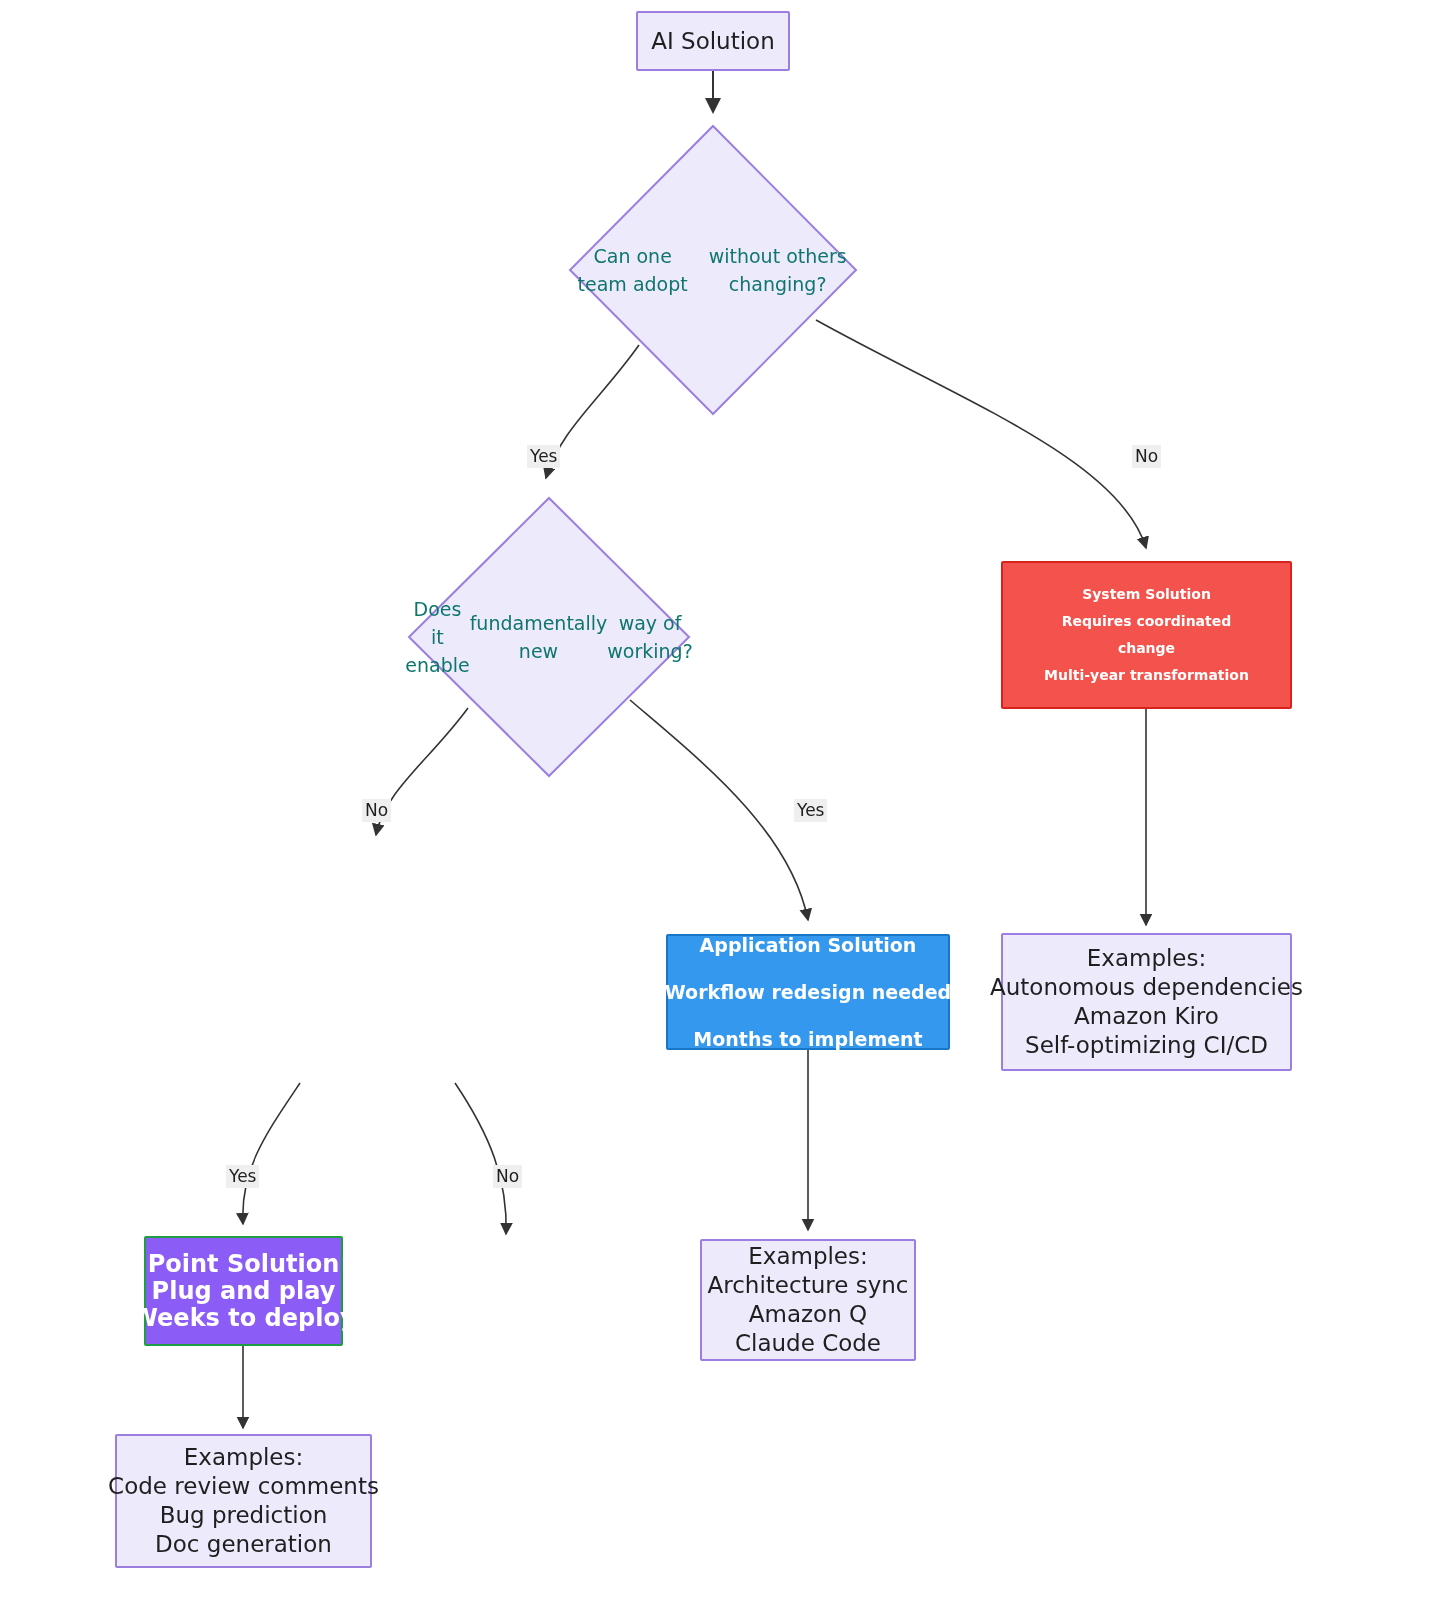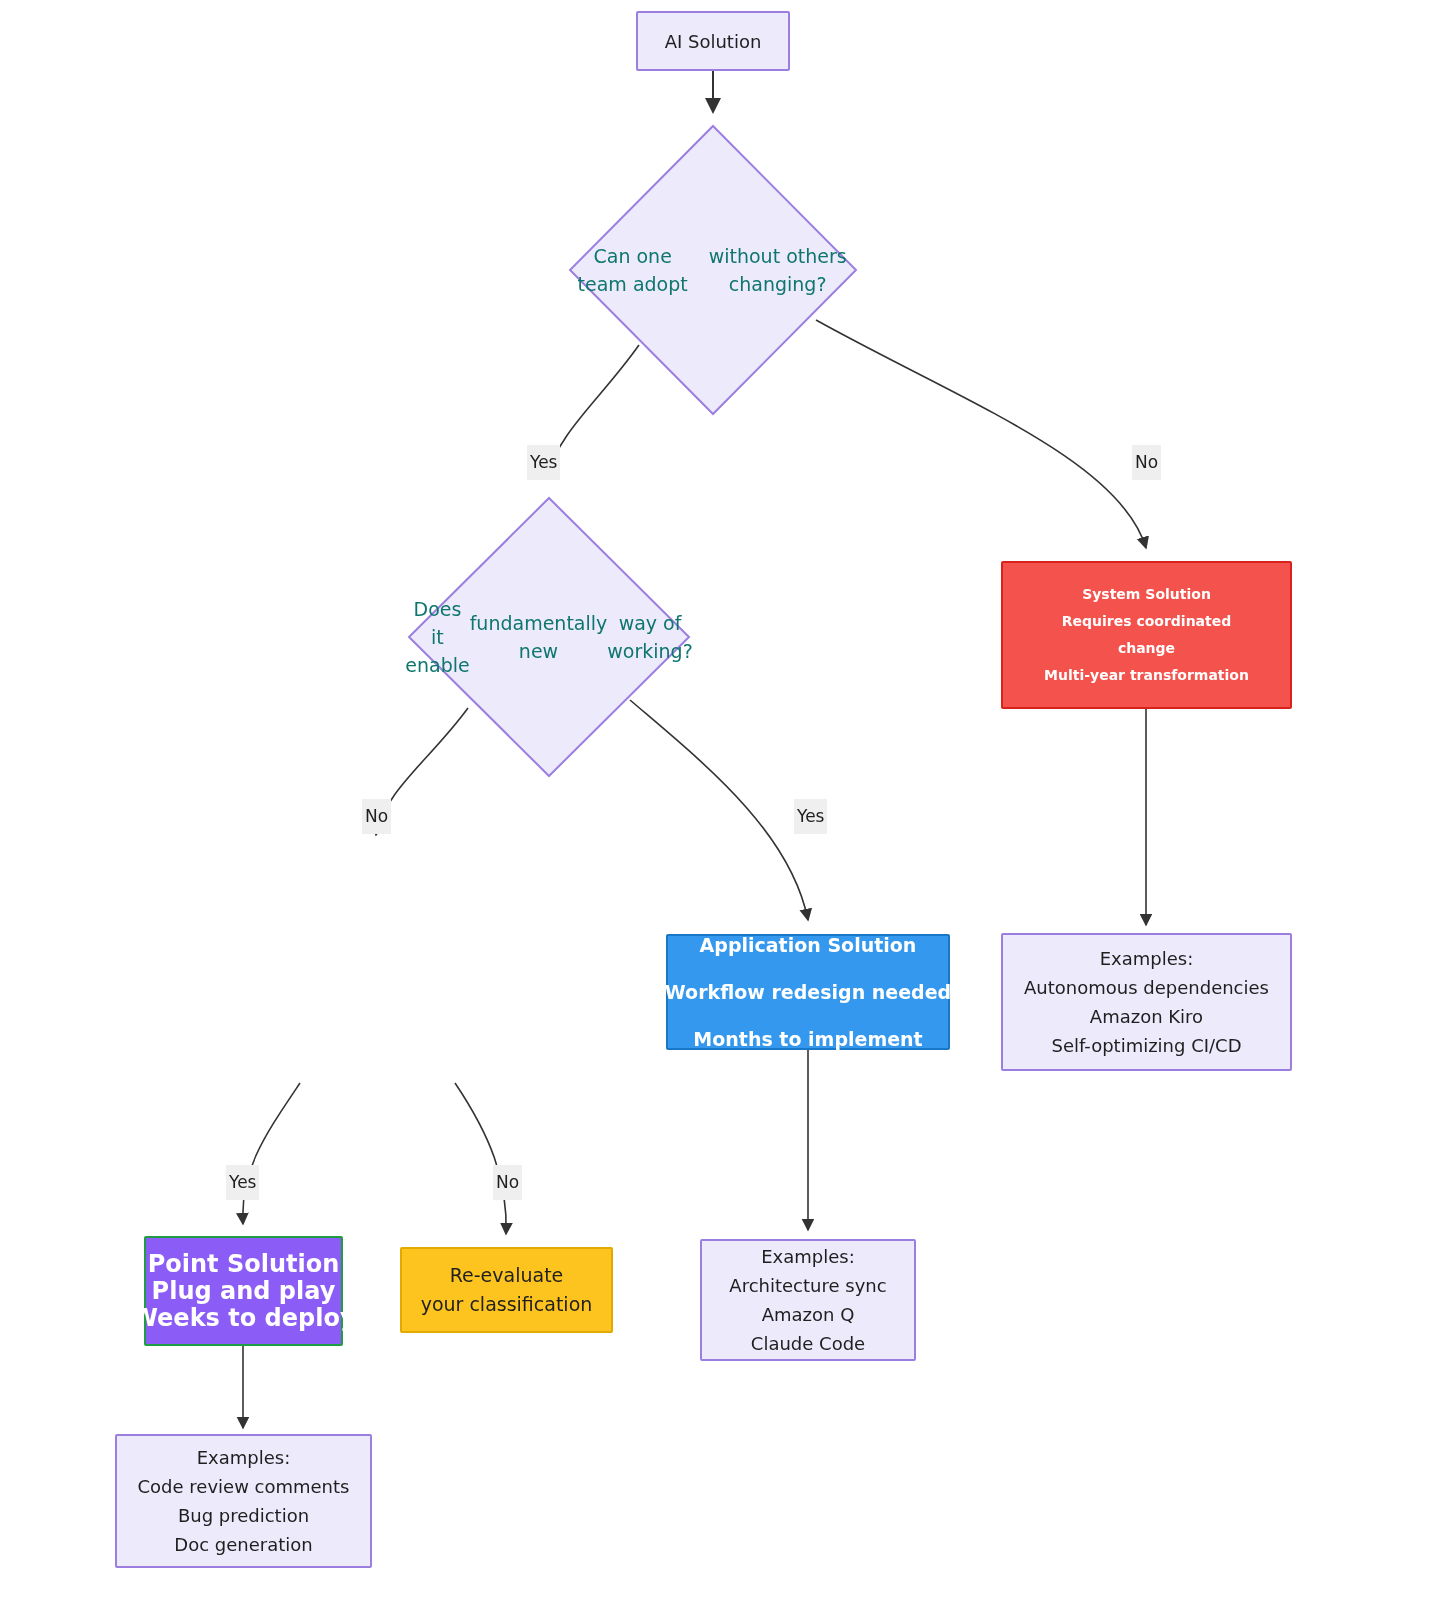--- a/index.html
+++ b/index.html
@@ -41,21 +41,21 @@
   
   .rect {
     border-width: 2px;
     border-style: solid;
     border-radius: 2px;
   }
   .rect-purple {
     background: #ECEAFB;
     border-color: #9B7EE0;
     color: #1f1f1f;
-    font-size: 18px;
+    font-size: 23px;
     line-height: 29px;
     font-weight: 400;
   }
   .rect-red {
     background: #F4524D;
     border-color: #D8231D;
     color: #ffffff;
     font-size: 14px;
     line-height: 27px;
     font-weight: bold;
@@ -112,21 +112,21 @@
     color: #0f766e;
     font-weight: 400;
   }
   
   .edge-label {
     position: absolute;
     background: #EFEFEF;
     color: #1f1f1f;
     font-size: 17px;
     line-height: 21px;
-    padding: 7px 3px;
+    padding: 1px 3px;
     white-space: nowrap;
   }
 </style>
 </head>
 <body>
 
 <div id="diagram-canvas">
 
   <svg class="edges" viewBox="0 0 1437 1600">
     <defs>
@@ -208,24 +208,20 @@
     <span class="line">Amazon Q</span>
     <span class="line">Claude Code</span>
   </div>
 
   <div class="node rect rect-green" style="left:144px; top:1236px; width:199px; height:110px;">
     <span class="line">Point Solution</span>
     <span class="line">Plug and play</span>
     <span class="line">Weeks to deploy</span>
   </div>
 
-  <div class="node rect rect-yellow" style="left:400px; top:1247px; width:213px; height:86px;">
-    <span class="line">Re-evaluate</span>
-    <span class="line">your classification</span>
-  </div>
 
   <div class="node rect rect-purple" style="left:115px; top:1434px; width:257px; height:134px;">
     <span class="line">Examples:</span>
     <span class="line">Code review comments</span>
     <span class="line">Bug prediction</span>
     <span class="line">Doc generation</span>
   </div>
 
   <div class="edge-label" style="left:527px; top:445px;">Yes</div>
 

